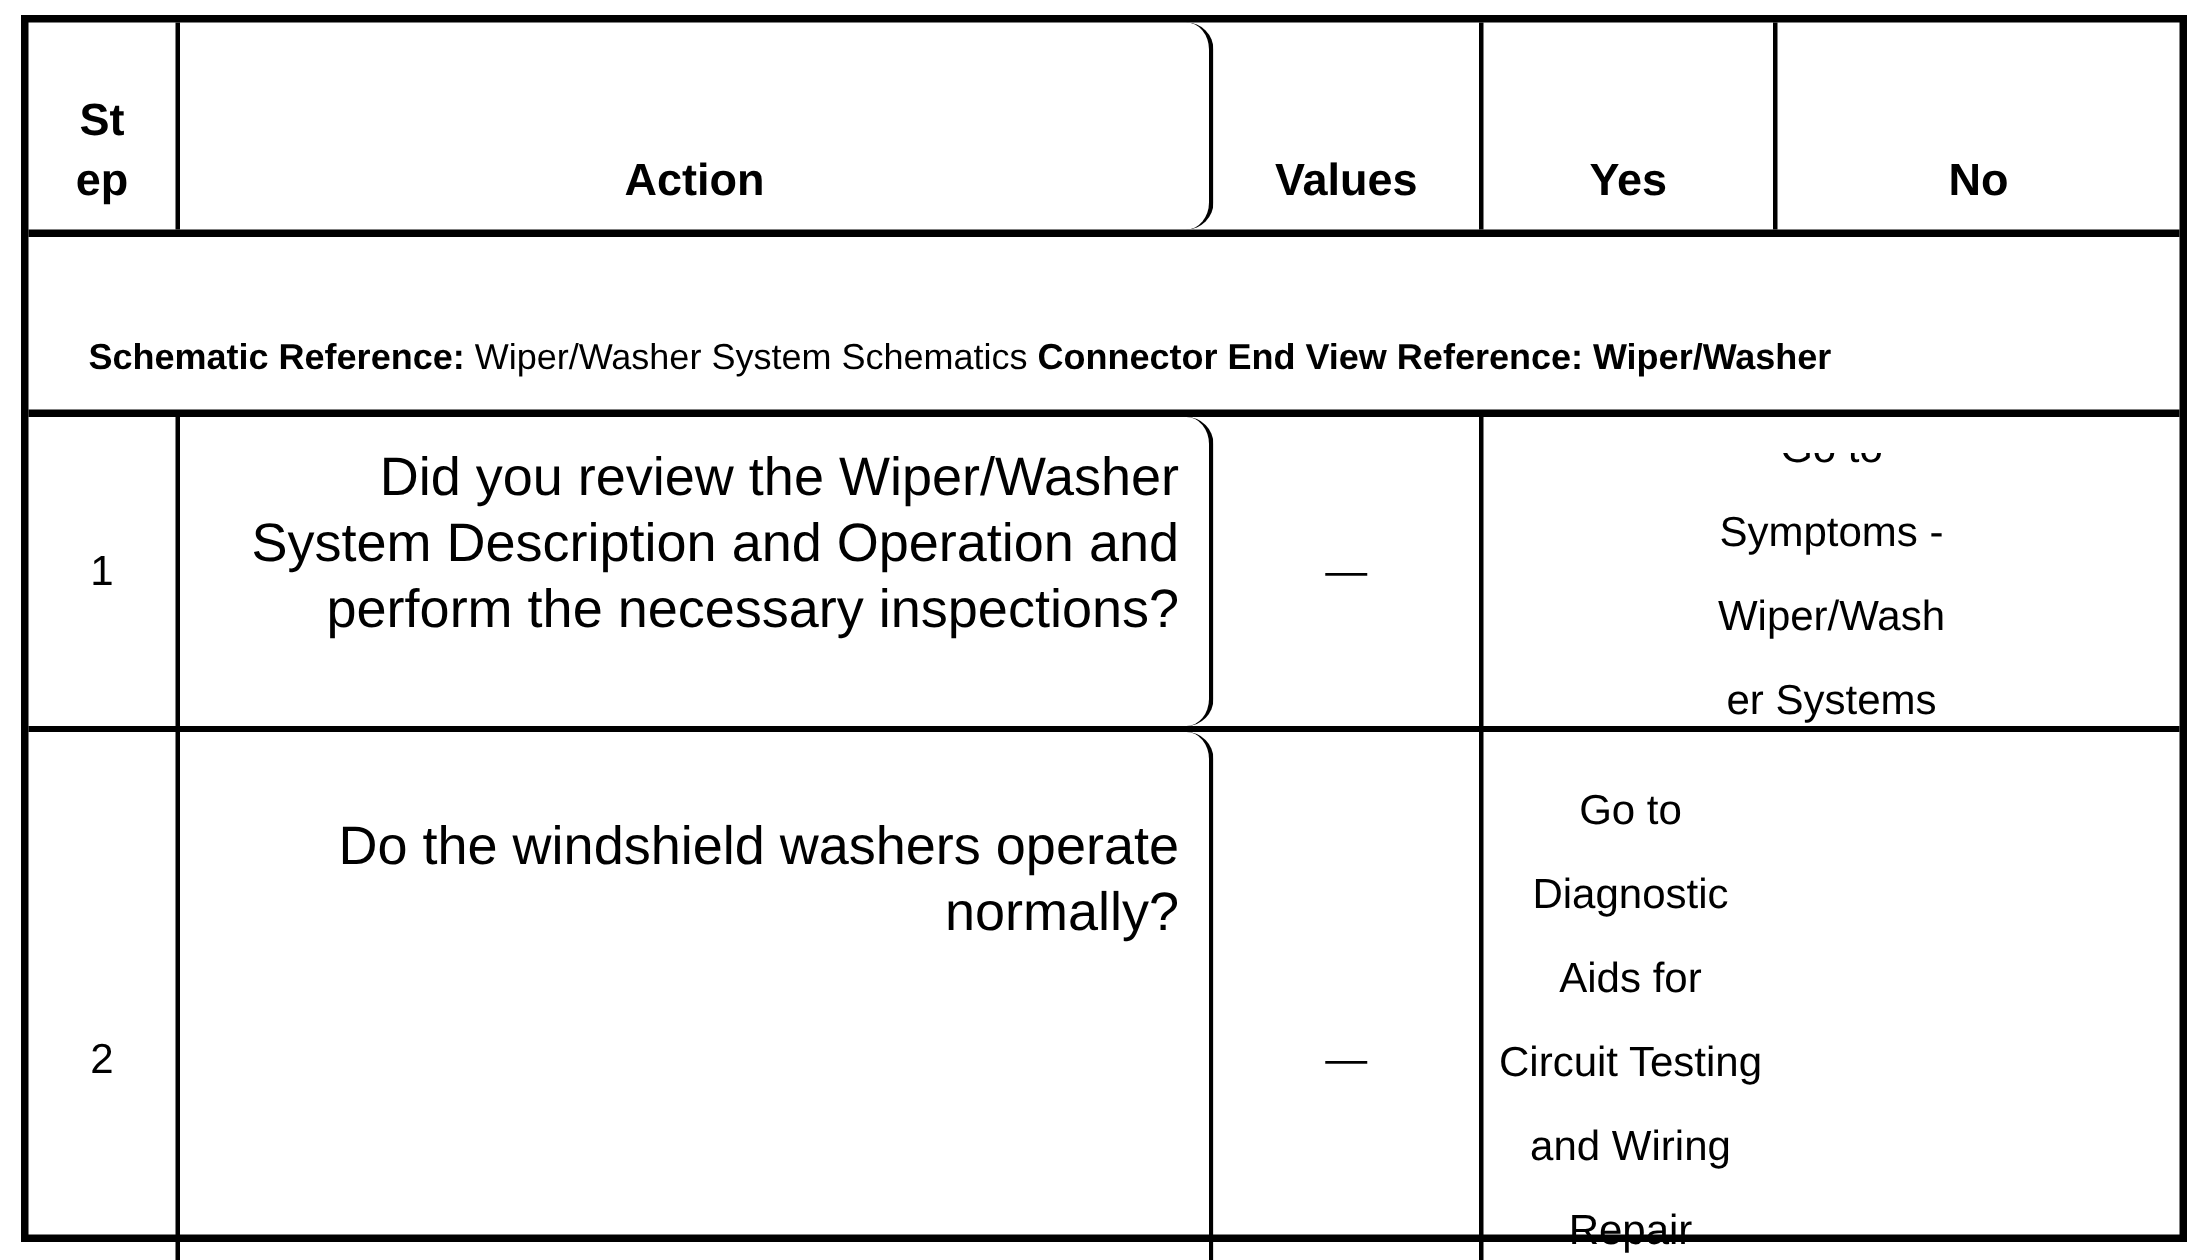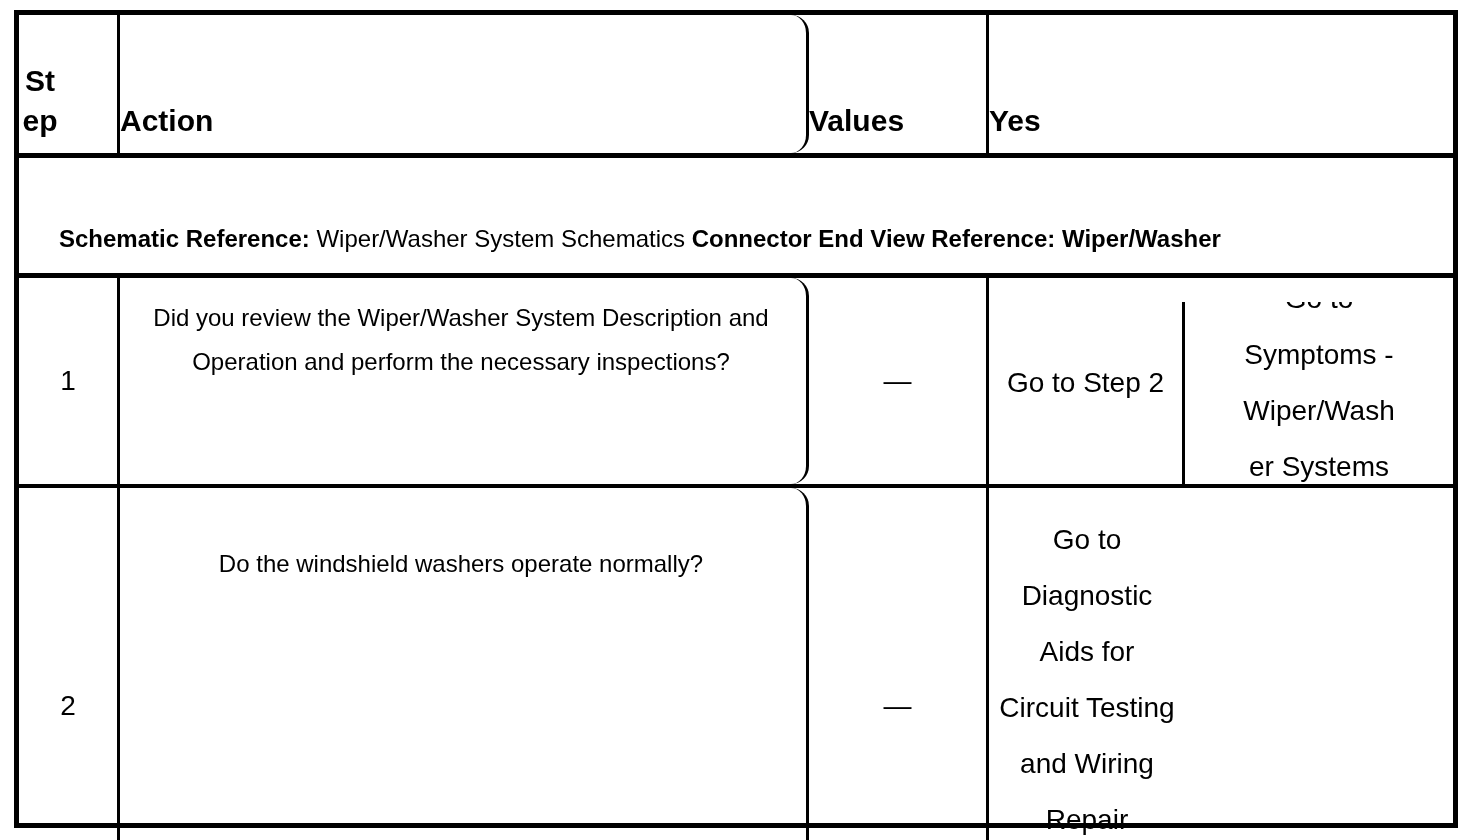--- a/index.html
+++ b/index.html
@@ -53,44 +53,44 @@
   .col-values { width: 180px; }
   .col-yes    { width: 196px; }
   .col-no     { flex: 1 1 auto; }
 
   
   .cell--head {
     font-weight: bold;
     font-size: 30px;
     line-height: 40px;
     align-items: flex-end;
-    justify-content: flex-start;
+    justify-content: center;
     text-align: center;
     padding-bottom: 12px;
   }
   .step-head-label {
     display: inline-block;
     width: 42px;
     word-break: break-all;
     text-align: center;
   }
 
   
   .cell--mid-center {
     font-size: 28px;
     line-height: 44px;
     align-items: center;
     justify-content: center;
     text-align: center;
   }
   .cell--action {
     display: block;
-    font-size: 24px;
+    font-size: 36px;
     line-height: 44px;
-    text-align: center;
+    text-align: right;
     padding: 18px 20px 0 16px;
   }
   .cell--bottom-center {
     font-size: 28px;
     line-height: 56px;
     align-items: center;
     justify-content: center;
     text-align: center;
     padding-bottom: 20px;
     white-space: pre-line;
@@ -136,41 +136,41 @@
       </div>
       <div class="cell col-action cell--head">
         <span>Action</span>
       </div>
       <div class="cell col-values cell--head">
         <span>Values</span>
       </div>
       <div class="cell col-yes cell--head">
         <span>Yes</span>
       </div>
+      <div class="cell col-no cell--head">
+        <span>No</span>
+      </div>
     </div>
 
     <div class="t-row t-row--schematic">
       <div class="cell cell--schematic">
         <span class="b">Schematic Reference:</span><span> Wiper/Washer System Schematics </span><span class="b">Connector End View Reference: Wiper/Washer
 System Connector End Views</span><span> DEFINITION:The windshield washer pump is inoperative.</span>
       </div>
     </div>
 
     <div class="t-row t-row--step1">
       <div class="cell col-step cell--mid-center">
         <span>1</span>
       </div>
       <div class="cell col-action cell--action">
         <span>Did you review the Wiper/Washer System Description and Operation and perform the necessary inspections?</span>
       </div>
       <div class="cell col-values cell--mid-center">
         <span>—</span>
-      </div>
-      <div class="cell col-yes cell--bottom-center">
-        <span>Go to Step 2</span>
       </div>
       <div class="cell col-no cell--bottom-center">
         <span>Go to
 Symptoms -
 Wiper/Wash
 er Systems</span>
       </div>
     </div>
 
     <div class="t-row t-row--step2">

